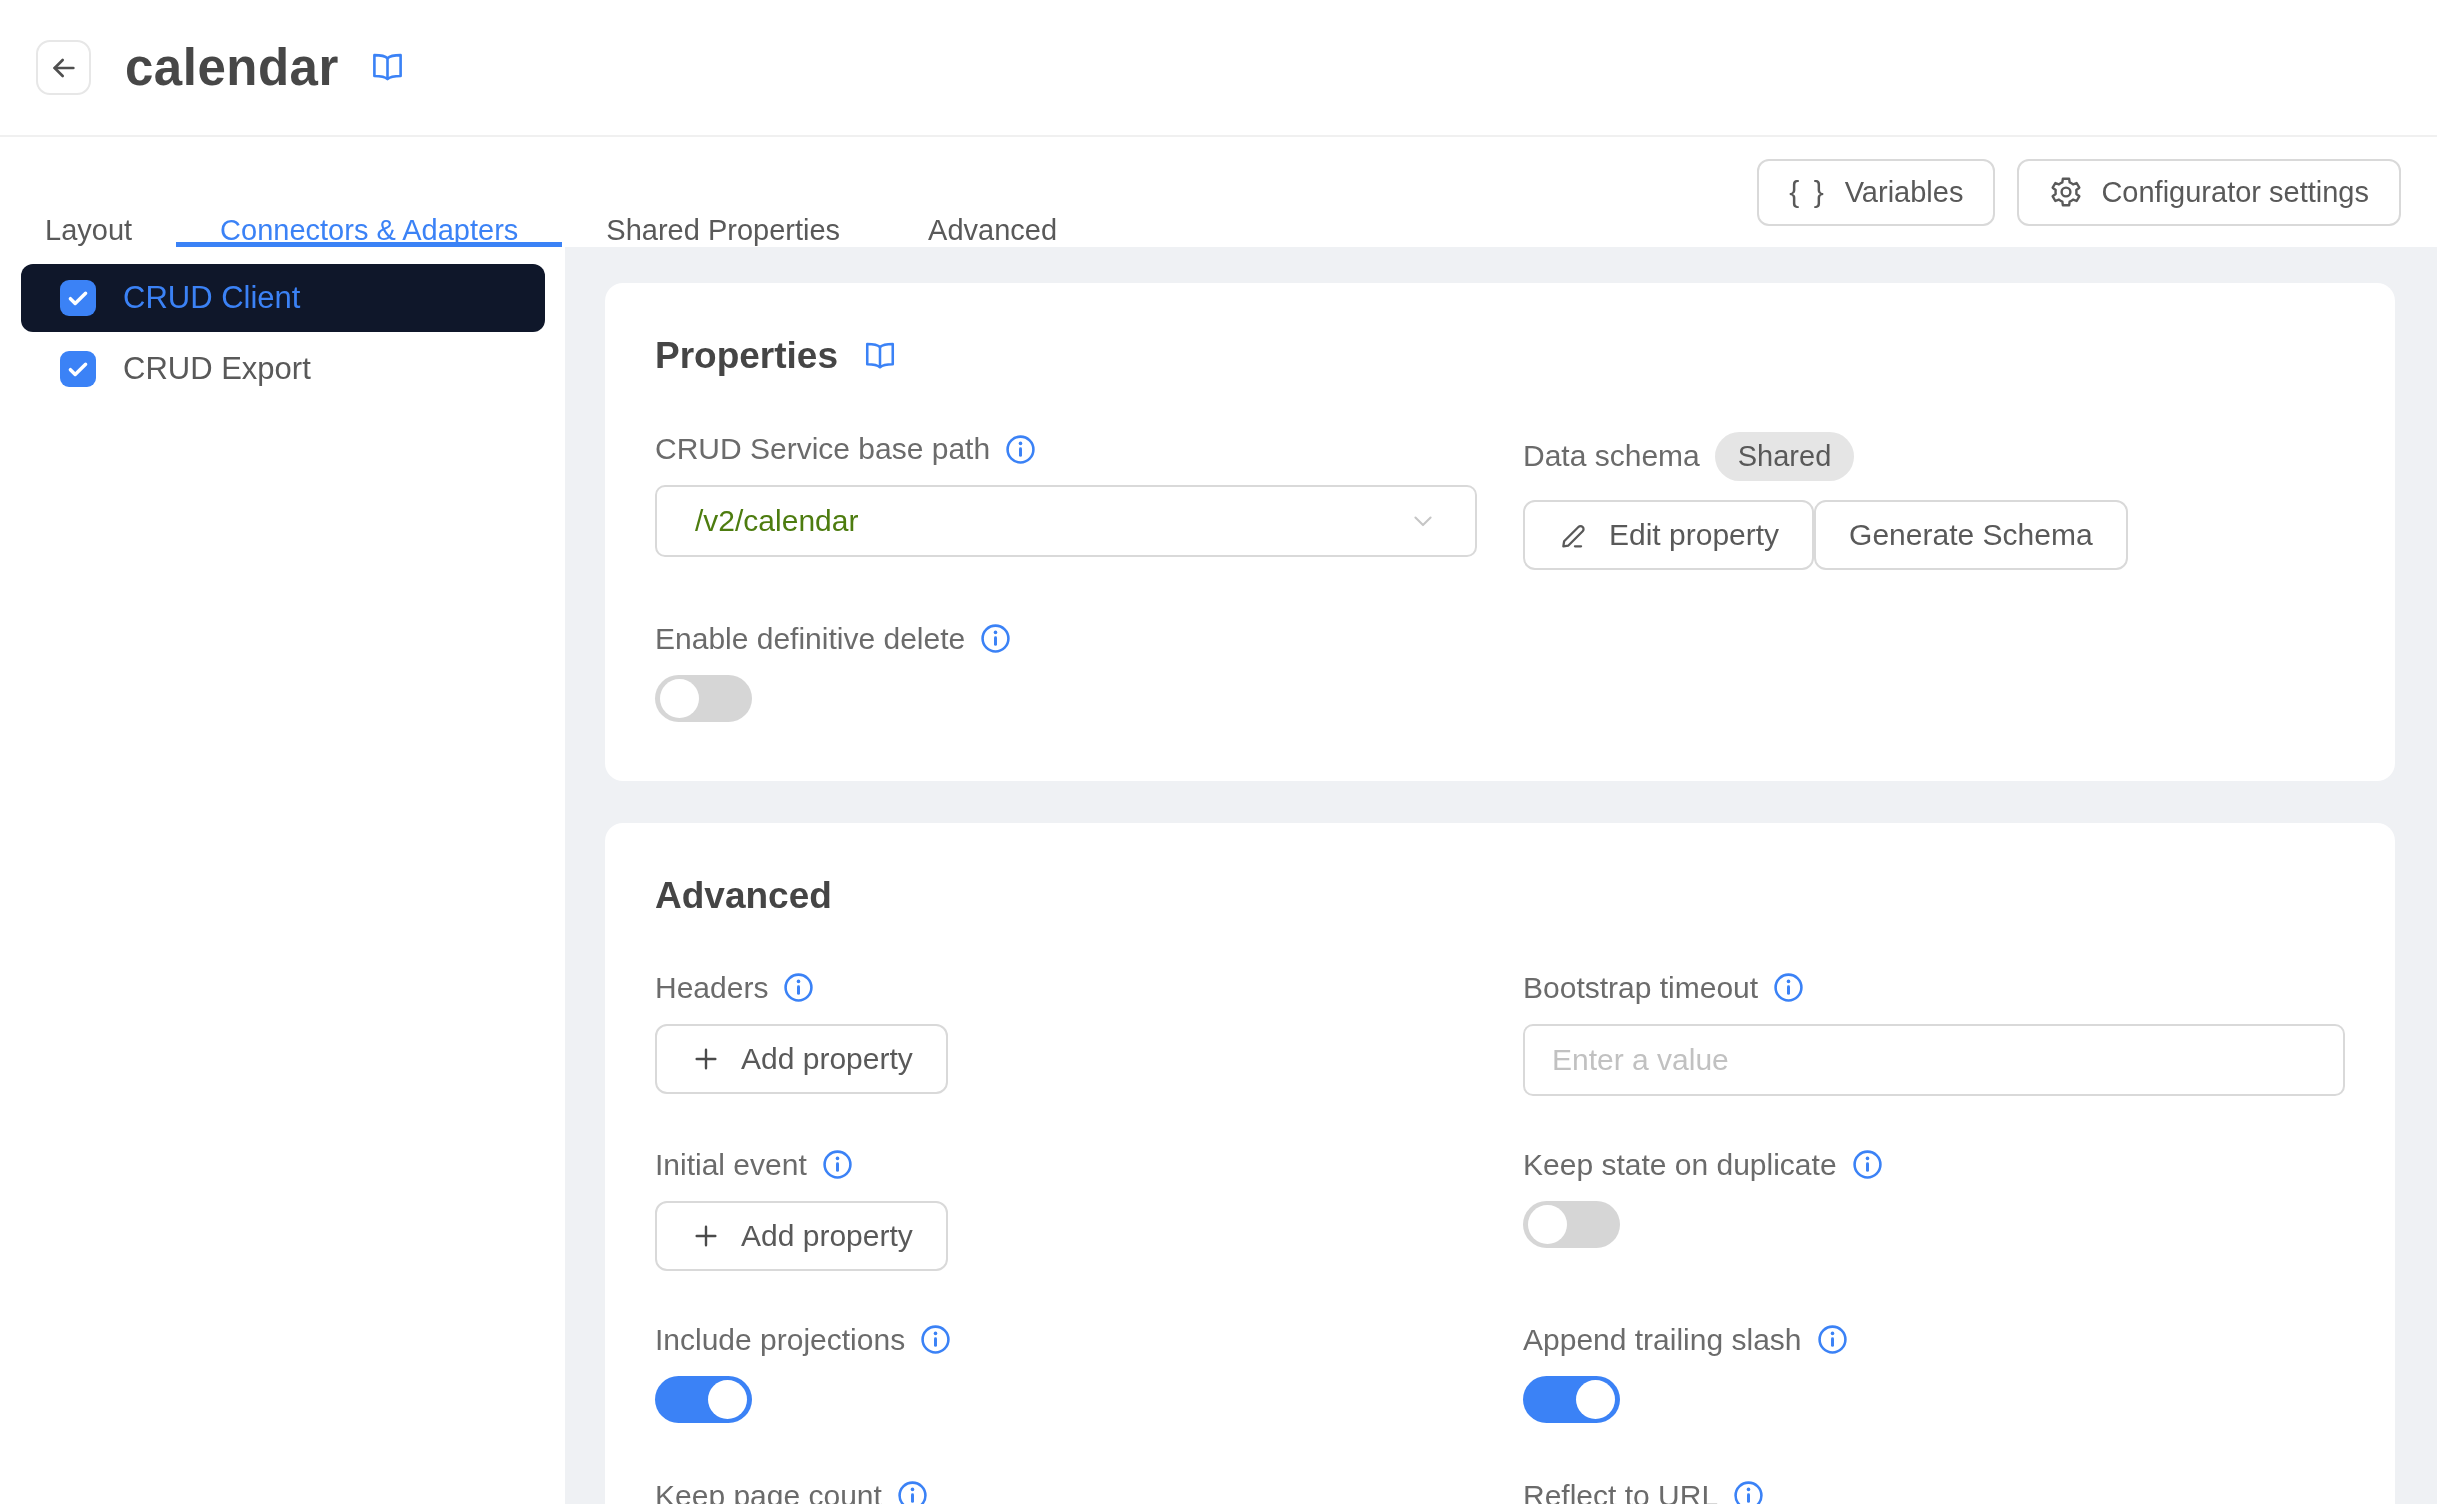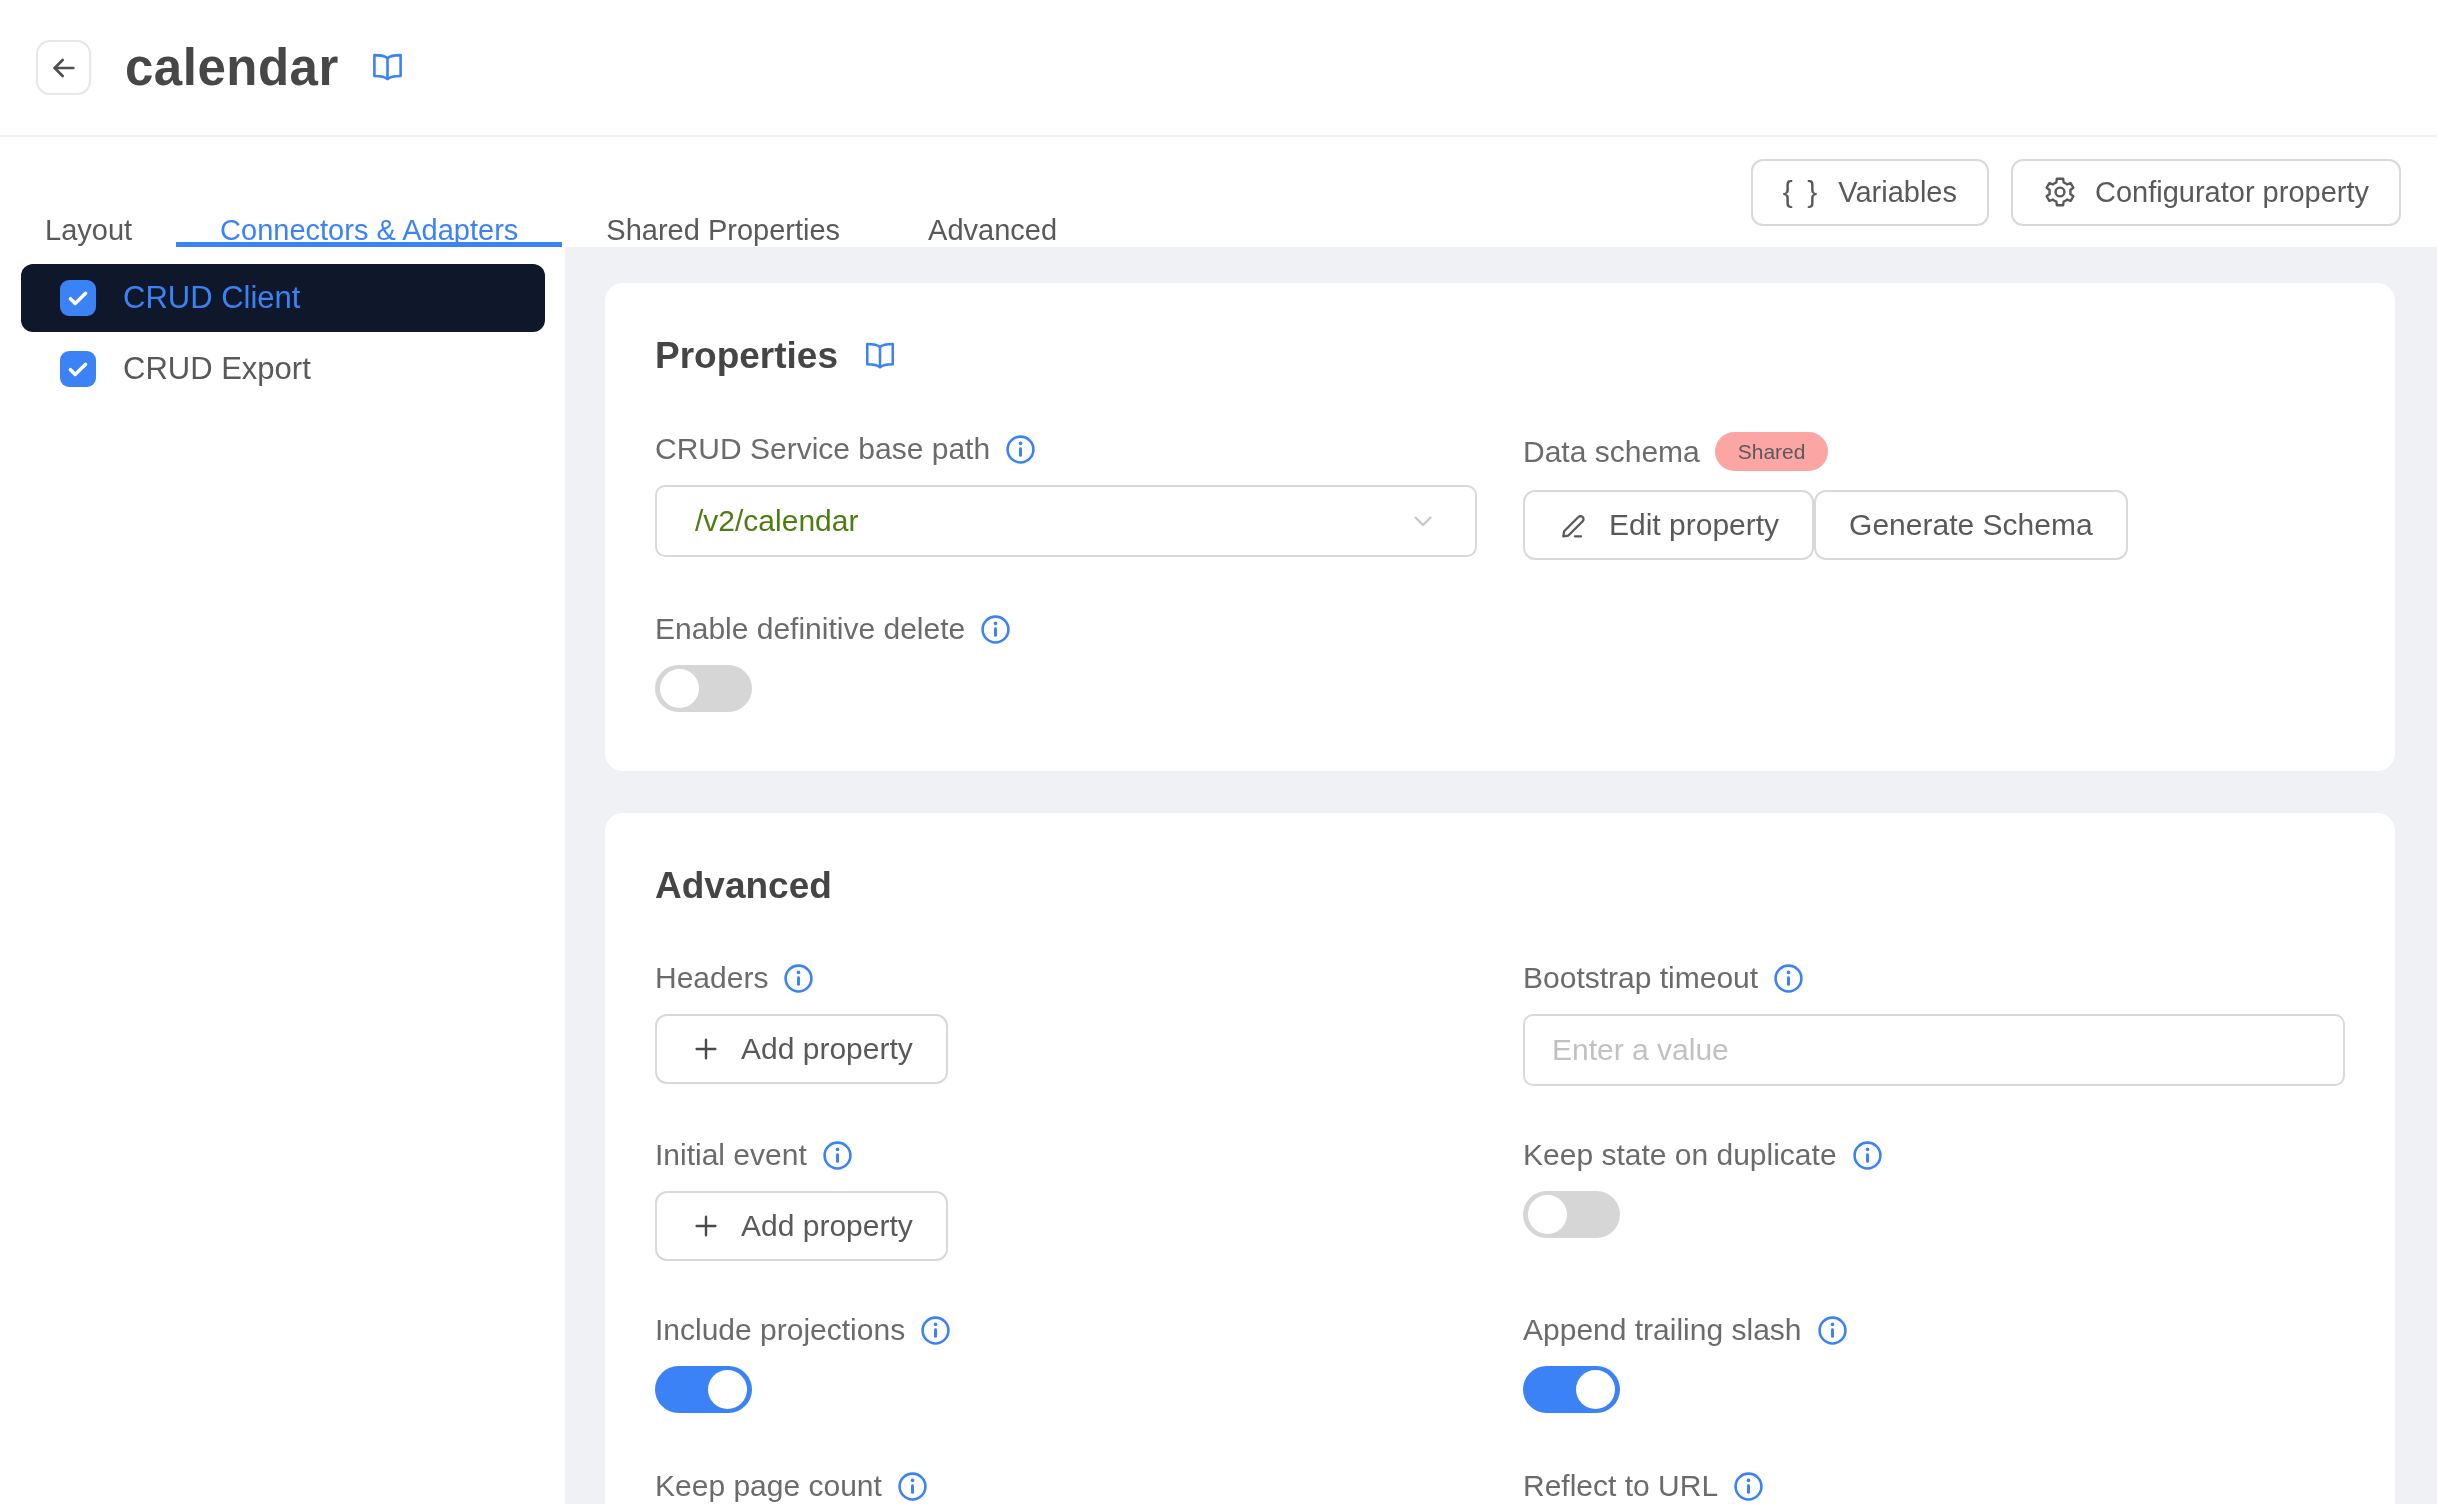--- a/index.html
+++ b/index.html
@@ -52,21 +52,21 @@
   .form-row { margin-bottom: 52px; }
   .form-row:last-child { margin-bottom: 0; }
   .field-label { display: flex; align-items: center; gap: 15px; font-size: 30px; color: #6b6b6b; margin-bottom: 19px; }
   .info-icon { display: flex; }
   .info-icon svg { width: 31px; height: 31px; cursor: pointer; }
 
   .select { height: 72px; border: 2px solid #d9d9d9; border-radius: 10px; background: #fff;
             display: flex; align-items: center; justify-content: space-between; padding: 0 38px; font-size: 30px; color: #4d7c0f; cursor: pointer; }
   .select svg { width: 28px; height: 28px; }
 
-  .badge { background: #fca5a5; border-radius: 999px; padding: 7px 23px; font-size: 21px; color: #595959; line-height: 1.2; }
+  .badge { background: #e5e5e5; border-radius: 999px; padding: 7px 23px; font-size: 29px; color: #595959; line-height: 1.2; }
 
   .btn { display: inline-flex; align-items: center; gap: 19px; height: 70px; padding: 0 33px;
          border: 2px solid #d9d9d9; border-radius: 12px; background: #fff; font-size: 30px; color: #595959; cursor: pointer; white-space: nowrap; }
   .btn svg { width: 32px; height: 32px; }
   .btn-group { display: flex; }
 
   .text-input { height: 72px; width: 100%; border: 2px solid #d9d9d9; border-radius: 10px; padding: 0 27px;
                 font-size: 30px; color: #434343; background: #fff; outline: none; font-family: "Liberation Sans", sans-serif; }
   .text-input::placeholder { color: #c1c1c1; }
 
@@ -117,21 +117,21 @@
       <span class="braces-glyph">{ }</span>
       <span>Variables</span>
     </button>
     <button class="tbtn">
       <span style="display:flex">
         <svg viewBox="0 0 24 24" fill="none" stroke="#595959" stroke-width="1.7" stroke-linejoin="round">
             <circle cx="12" cy="12" r="3.1"></circle>
             <path d="M19.3 13.4c.05-.46.05-2.34 0-2.8l2.1-1.64-1.9-3.3-2.5 1a7.6 7.6 0 0 0-2.4-1.4L14.2 2.6H9.8l-.4 2.66a7.6 7.6 0 0 0-2.4 1.4l-2.5-1-1.9 3.3 2.1 1.64c-.05.46-.05 2.34 0 2.8l-2.1 1.64 1.9 3.3 2.5-1a7.6 7.6 0 0 0 2.4 1.4l.4 2.66h4.4l.4-2.66a7.6 7.6 0 0 0 2.4-1.4l2.5 1 1.9-3.3z"></path>
           </svg>
       </span>
-      <span>Configurator property</span>
+      <span>Configurator settings</span>
     </button>
   </div>
 </div>
 
 <div class="content">
 
   <div class="sidebar">
     <div class="side-item" data-selected="true">
       <span class="checkbox">
         <span style="display:flex">

